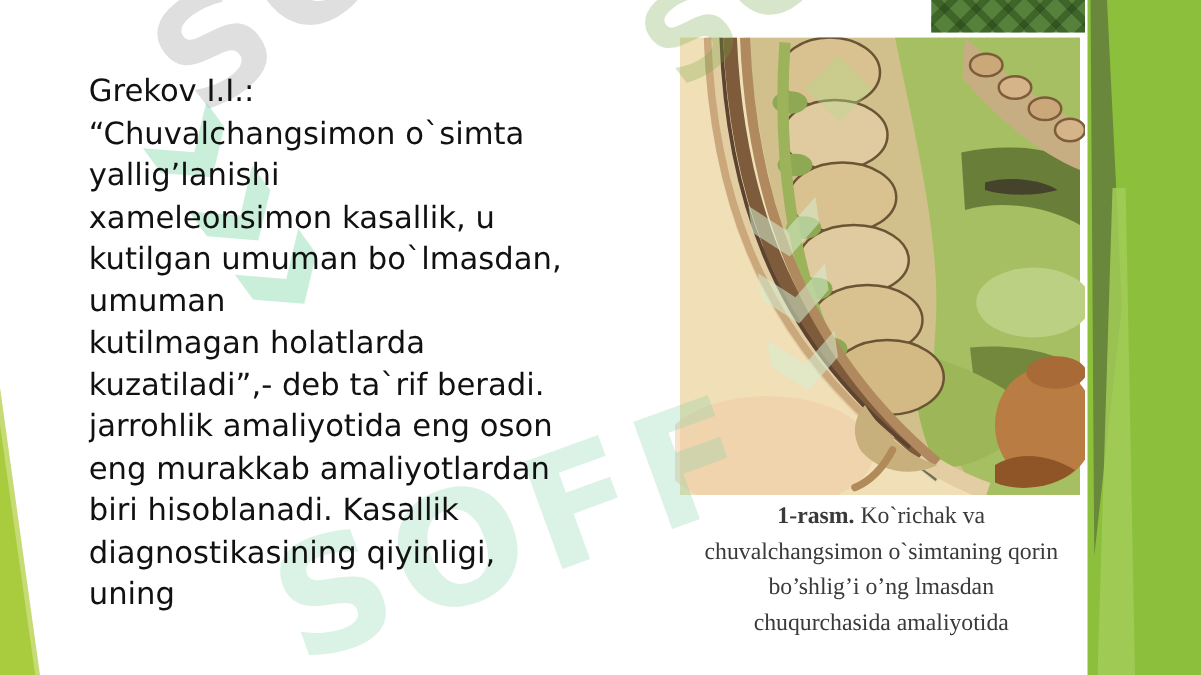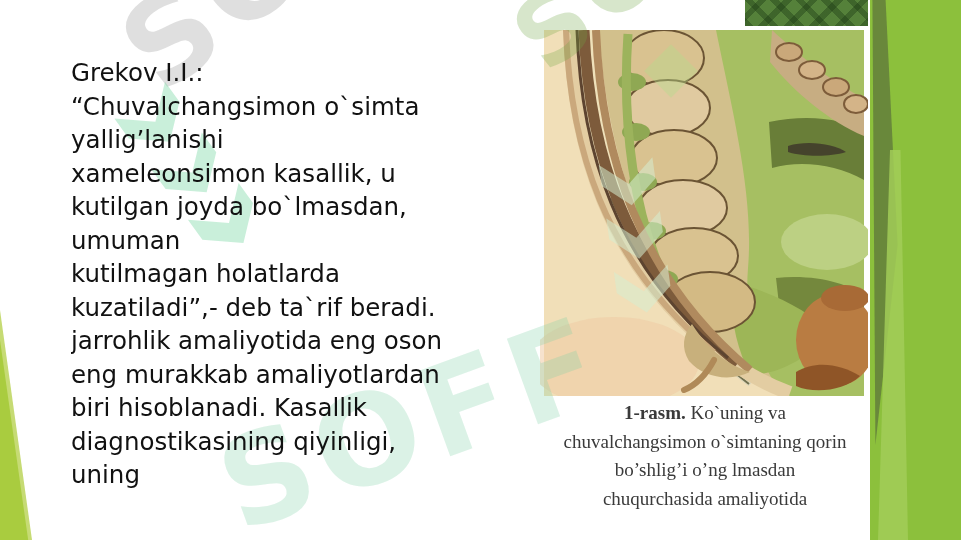--- a/index.html
+++ b/index.html
@@ -134,31 +134,31 @@
       <path d="M2,112 L30,136 L58,112 L58,134 L30,158 L2,134 Z"></path>
     </g>
   </svg>
   <div class="wm-diamond"></div>
 
   <div class="body-text">
     <div class="line">Grekov I.I.:</div>
     <div class="line">“Chuvalchangsimon o`simta</div>
     <div class="line">yallig’lanishi</div>
     <div class="line">xameleonsimon kasallik, u</div>
-    <div class="line">kutilgan joyda bo`lmasdan,</div>
+    <div class="line">kutilgan umuman bo`lmasdan,</div>
     <div class="line">umuman</div>
     <div class="line">kutilmagan holatlarda</div>
     <div class="line">kuzatiladi”,- deb ta`rif beradi.</div>
     <div class="line">jarrohlik amaliyotida eng oson</div>
     <div class="line">eng murakkab amaliyotlardan</div>
     <div class="line">biri hisoblanadi. Kasallik</div>
     <div class="line">diagnostikasining qiyinligi,</div>
     <div class="line">uning</div>
   </div>
 
   <div class="caption">
-    <div><b>1-rasm.</b> <span>Ko`uning va</span></div>
+    <div><b>1-rasm.</b> <span>Ko`richak va</span></div>
     <div>chuvalchangsimon o`simtaning qorin</div>
     <div>bo’shlig’i o’ng lmasdan</div>
     <div>chuqurchasida amaliyotida</div>
   </div>
 
 </div>
 
 </body></html>

